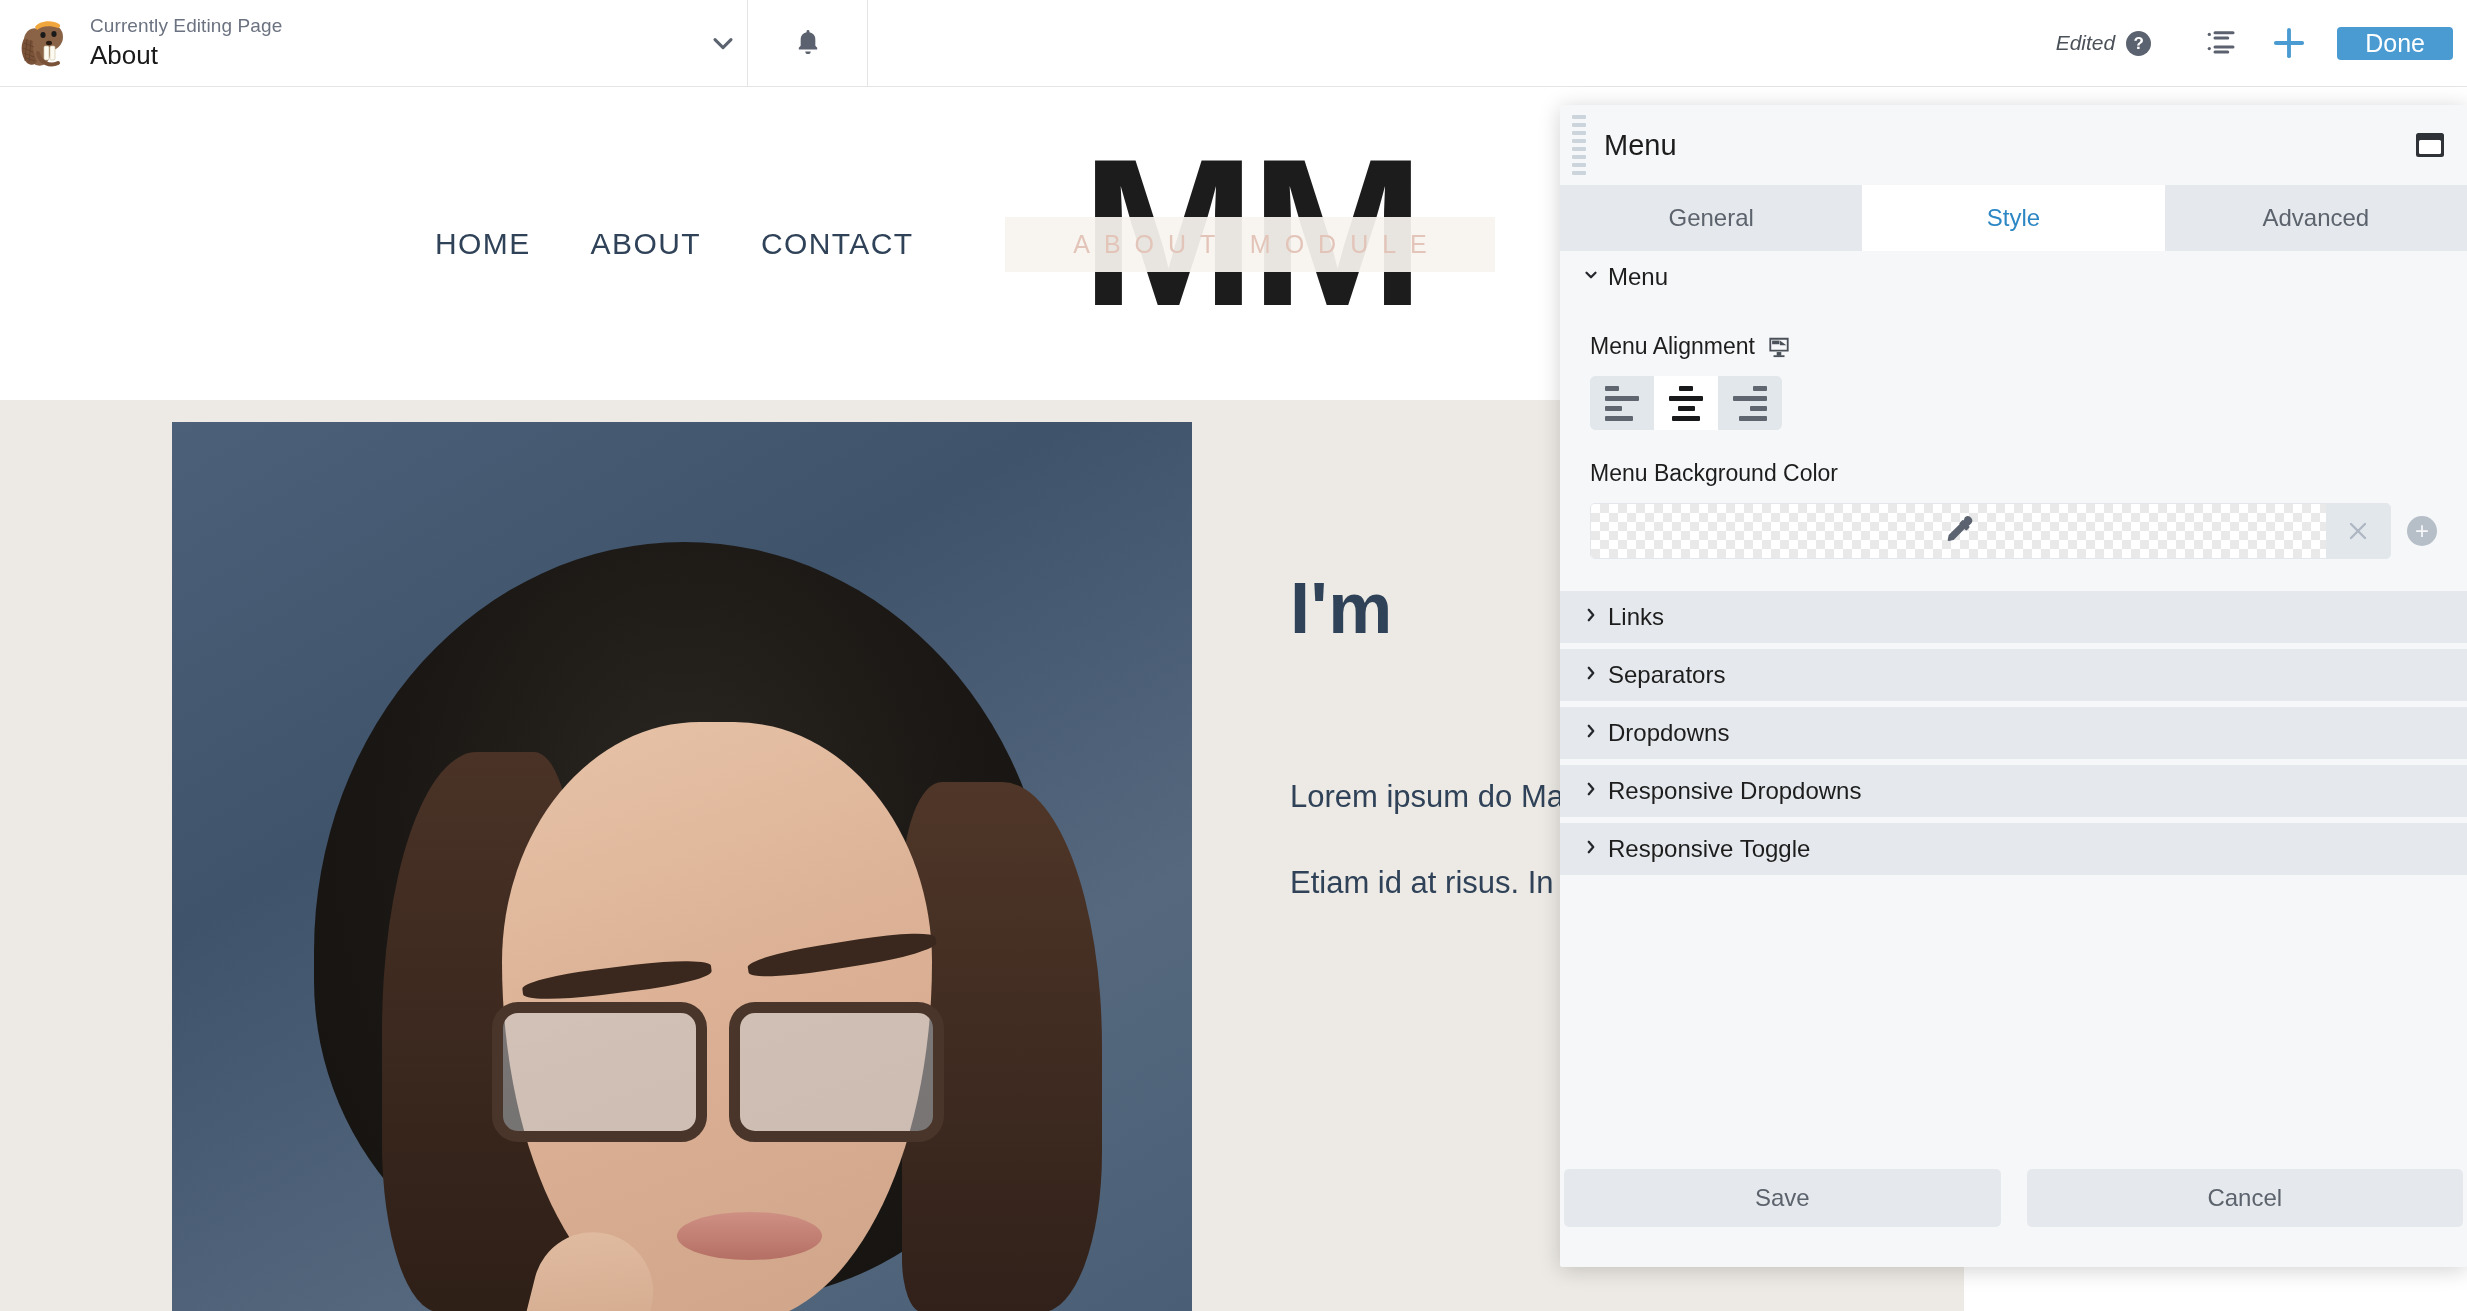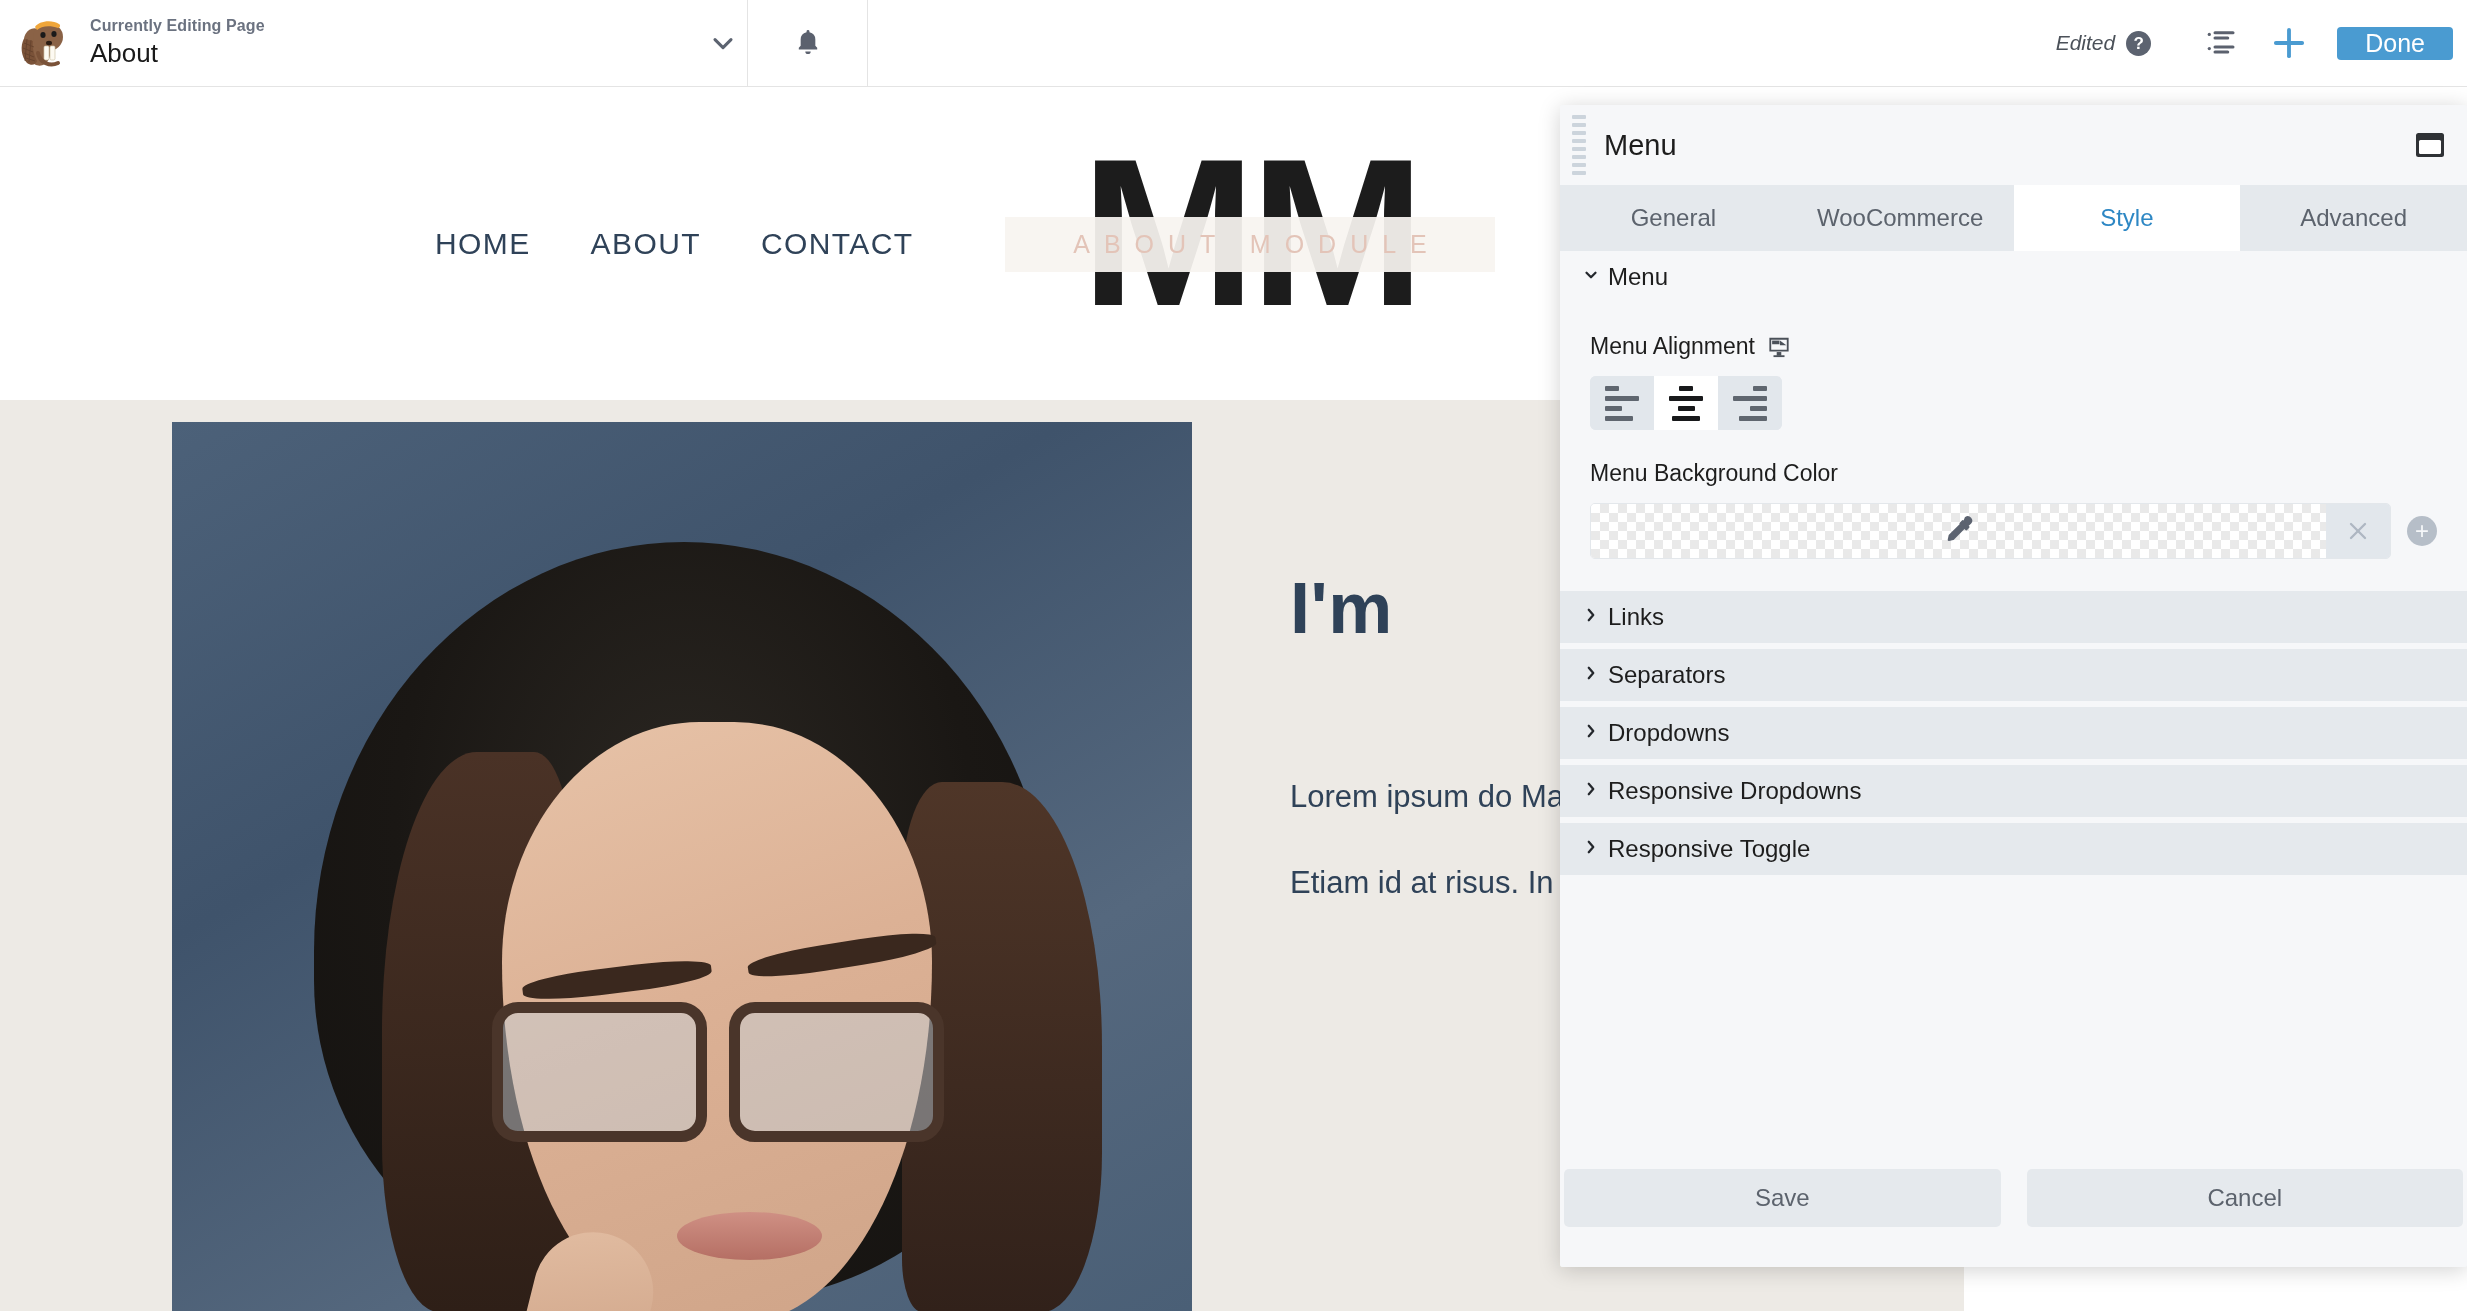--- a/index.html
+++ b/index.html
@@ -21,23 +21,22 @@
   }
   .ab-page-select {
     display: flex; align-items: center;
     width: 748px; padding: 0 0 0 18px;
     border-right: 1px solid #e4e4e4;
     cursor: pointer;
   }
   .beaver-logo { width: 56px; height: 56px; flex: 0 0 56px; position: relative; }
   .ab-titles { margin-left: 16px; flex: 1 1 auto; }
   .ab-kicker {
-    font-size: 16px; color: #6b7280; line-height: 1.25;
+    font-size: 19px; color: #6b7280; line-height: 1.25;
     letter-spacing: .1px;
-    font-weight: bold;
   }
   .ab-title {
     font-size: 26px; color: #1a1a1a; line-height: 1.25; margin-top: 1px;
   }
   .ab-chevron { width: 48px; display: flex; align-items: center; justify-content: center; color: #5c6370; }
   .ab-bell {
     width: 120px; display: flex; align-items: center; justify-content: center;
     border-right: 1px solid #e4e4e4; color: #5b616e; cursor: pointer;
   }
   .ab-spacer { flex: 1 1 auto; }
@@ -411,21 +410,20 @@
     <div class="dock-icon">
       <svg width="30" height="26" viewBox="0 0 30 26">
         <rect x="1" y="1" width="28" height="24" rx="2.5" fill="#2f3236"></rect>
         <rect x="4" y="8" width="22" height="14" rx="1.5" fill="#ffffff"></rect>
       </svg>
     </div>
   </div>
 
   <div class="panel-tabs">
     <div class="tab">General</div>
-    <div class="tab">WooCommerce</div>
     <div class="tab active">Style</div>
     <div class="tab">Advanced</div>
   </div>
 
   <div class="panel-body">
 
     <div class="sec-head open">
       <span class="chev">
         <svg width="18" height="18" viewBox="0 0 24 24" fill="none" stroke="currentColor" stroke-width="3" stroke-linecap="round" stroke-linejoin="round">
             <polyline points="6 9 12 15 18 9"></polyline>

